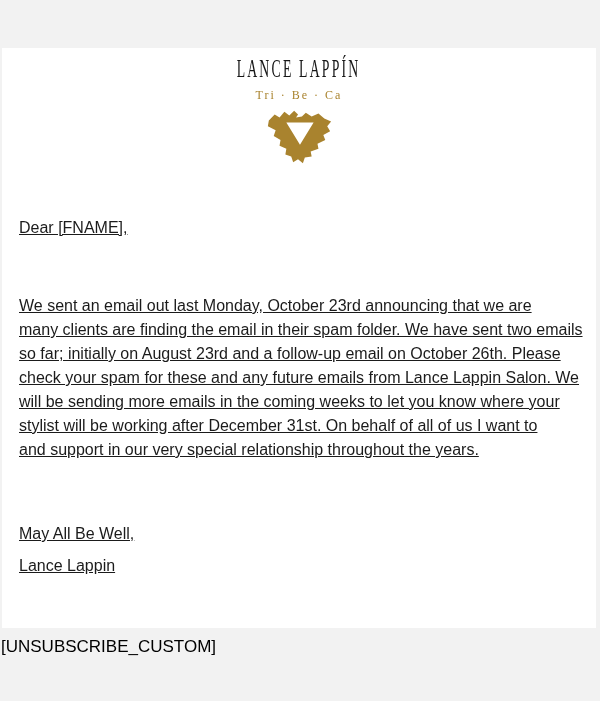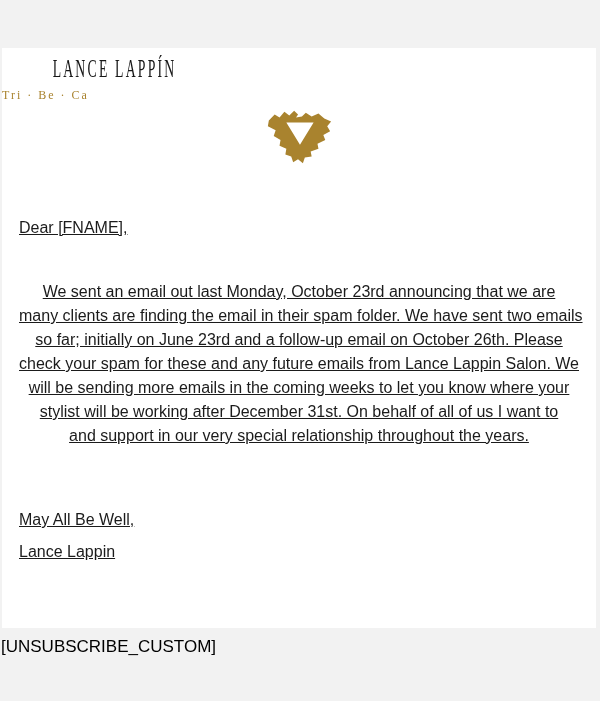--- a/index.html
+++ b/index.html
@@ -16,20 +16,21 @@
     margin: 48px 4px 0 2px;
     width: 594px;
     height: 580px;
     background: var(--card_bg, #ffffff);
   }
 
   
   .logo-block {
     height: 157px;
     padding-top: 11px;
+    text-align: center;
     overflow: hidden;
   }
   .logo-title-wrap {
     line-height: 20px;
     white-space: nowrap;
   }
   .logo-title {
     display: inline-block;
     font-family: "Liberation Serif", serif;
     font-size: 25px;
@@ -58,21 +59,21 @@
 
   
   .content {
     padding: 0 17px;
     font-size: 16px;
     line-height: 24px;
     color: var(--text_color, #1b1b1b);
     text-decoration: underline;
   }
   .greeting { margin-top: 11px; }
-  .paragraph { margin-top: 40px; text-align: center; }
+  .paragraph { margin-top: 54px; }
   .body-line { white-space: nowrap; }
   .closing { margin-top: 60px; }
   .signature { margin-top: 8px; }
 
   
   .footer {
     margin-top: 8px;
     padding-left: 1px;
     font-size: 17px;
     line-height: 21px;
@@ -93,21 +94,21 @@
       <path fill="currentColor" fill-rule="evenodd" d="M6,12 L12,6 L17,9 L22,3 L27,7 L32,2 L36,6 L34,9 L40,8 L44,4 L50,8 L57,5 L63,10 L70,13 L66,18 L69,23 L62,27 L64,32 L56,36 L57,41 L49,44 L50,49 L43,50 L41,56 L36,52 L31,55 L29,49 L23,47 L24,41 L17,38 L18,32 L11,28 L13,22 L5,18 Z M24,14 L52,14 L38,37 Z"></path>
     </svg>
   </div>
 
   <div class="content">
     <div class="greeting">Dear [FNAME],</div>
 
     <div class="paragraph">
       <div class="body-line">We sent an email out last Monday, October 23rd announcing that we are</div>
       <div class="body-line">many clients are finding the email in their spam folder. We have sent two emails</div>
-      <div class="body-line">so far; initially on June 23rd and a follow-up email on October 26th. Please</div>
+      <div class="body-line">so far; initially on August 23rd and a follow-up email on October 26th. Please</div>
       <div class="body-line">check your spam for these and any future emails from Lance Lappin Salon. We</div>
       <div class="body-line">will be sending more emails in the coming weeks to let you know where your</div>
       <div class="body-line">stylist will be working after December 31st. On behalf of all of us I want to</div>
       <div class="body-line">and support in our very special relationship throughout the years.</div>
     </div>
 
     <div class="closing">May All Be Well,</div>
     <div class="signature">Lance Lappin</div>
   </div>
 

